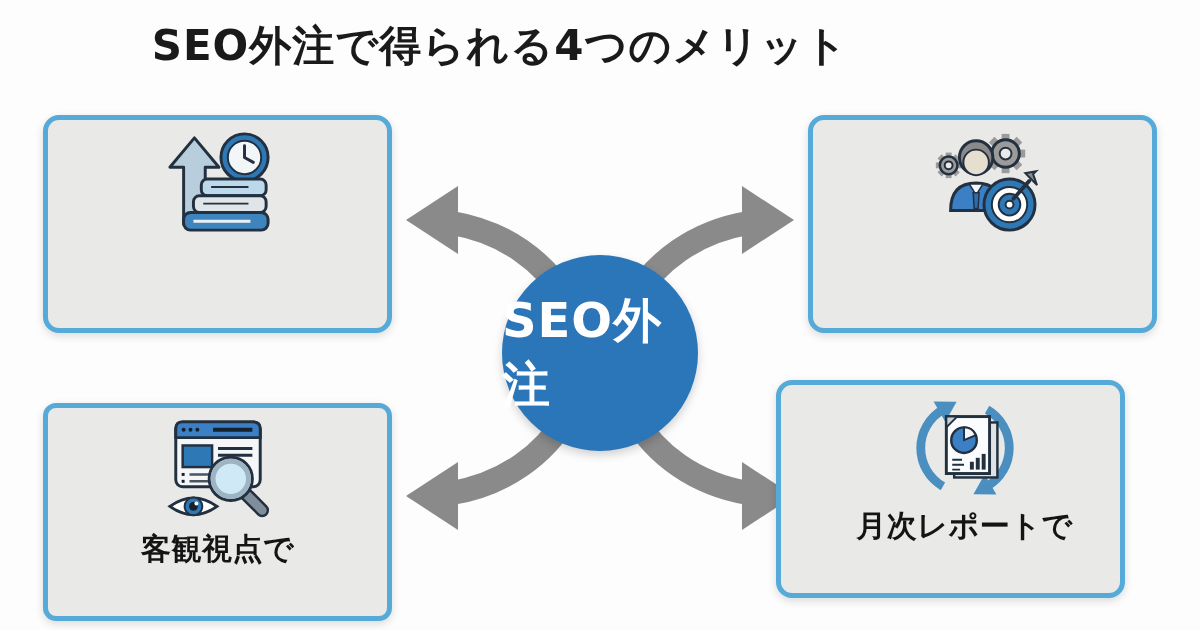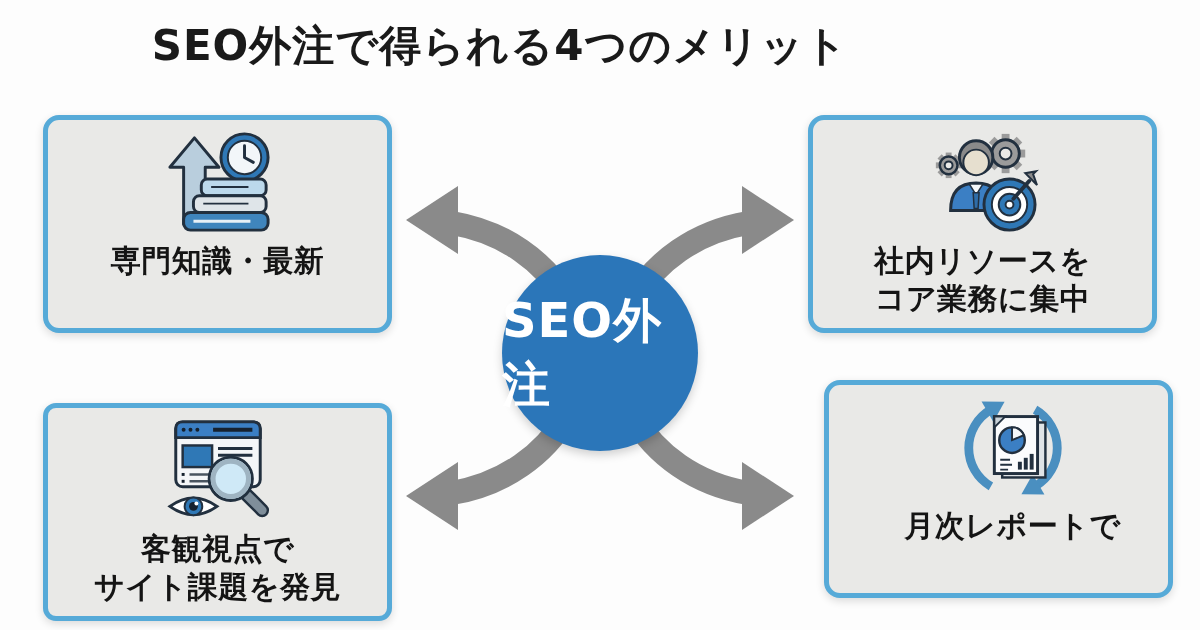--- a/index.html
+++ b/index.html
@@ -32,21 +32,21 @@
     background:var(--card-bg);
     border:5px solid var(--card-border);
     border-radius:16px;
     box-shadow:0 3px 8px rgba(0,0,0,0.14);
     display:flex;flex-direction:column;align-items:center;
     padding-top:8px;
   }
   .card.tl{left:43px;top:115px;}
   .card.tr{left:808px;top:115px;}
   .card.bl{left:43px;top:403px;border-radius:13px;}
-  .card.br{left:824px;top:380px;padding-left:28px;}
+  .card.br{left:776px;top:380px;padding-left:28px;}
   .card .icon{width:128px;height:110px;flex:0 0 auto;}
   .card .label{
     margin-top:4px;text-align:center;
     font-size:30px;line-height:38px;font-weight:800;
     color:var(--card-text);letter-spacing:0.5px;
   }
   .center-circle{
     position:absolute;left:502px;top:255px;width:196px;height:196px;
     background:var(--accent-blue);border-radius:50%;
     display:flex;align-items:center;justify-content:center;
@@ -87,21 +87,20 @@
     <circle cx="92" cy="30" r="17" fill="#f2f6f9" stroke="#22303f" stroke-width="2"></circle>
     <path d="M 92 30 L 92 18 M 92 30 L 101 35" stroke="#22303f" stroke-width="3" stroke-linecap="round" fill="none"></path>
     <rect x="48" y="52" width="66" height="17" rx="6" fill="#bcd9ec" stroke="#22303f" stroke-width="3"></rect>
     <path d="M 58 60 H 96" stroke="#22303f" stroke-width="2"></path>
     <rect x="40" y="69" width="74" height="17" rx="6" fill="#dfe5e9" stroke="#22303f" stroke-width="3"></rect>
     <path d="M 50 77 H 96" stroke="#22303f" stroke-width="2"></path>
     <rect x="30" y="86" width="86" height="18" rx="7" fill="#3f85bd" stroke="#22303f" stroke-width="3"></rect>
     <path d="M 40 95 H 98" stroke="#e8f0f6" stroke-width="3"></path>
   </svg>
   <div class="label">
-    <div>専門知識・最新</div>
   </div>
 </div>
 
 <div class="card tr">
   <svg class="icon" viewBox="0 0 130 112">
     <g>
       <rect x="84" y="6" width="8" height="40" fill="#9b9b9b"></rect>
       <rect x="84" y="6" width="8" height="40" fill="#9b9b9b" transform="rotate(45 88 26)"></rect>
       <rect x="84" y="6" width="8" height="40" fill="#9b9b9b" transform="rotate(90 88 26)"></rect>
       <rect x="84" y="6" width="8" height="40" fill="#9b9b9b" transform="rotate(135 88 26)"></rect>
@@ -121,24 +120,20 @@
     <path d="M 32 84 Q 32 56 58 56 Q 84 56 84 84 Z" fill="#3b7fc4" stroke="#22303f" stroke-width="3"></path>
     <polygon points="51,57 58,68 65,57" fill="#f4f7f9" stroke="#22303f" stroke-width="1.5"></polygon>
     <polygon points="55,66 61,66 60,82 56,82" fill="#2f6da8" stroke="#22303f" stroke-width="1.5"></polygon>
     <circle cx="92" cy="78" r="26" fill="#2f78b6" stroke="#22303f" stroke-width="3"></circle>
     <circle cx="92" cy="78" r="18" fill="#ffffff" stroke="#22303f" stroke-width="2"></circle>
     <circle cx="92" cy="78" r="11" fill="#2f78b6" stroke="#22303f" stroke-width="2"></circle>
     <circle cx="92" cy="78" r="4" fill="#ffffff" stroke="#22303f" stroke-width="2"></circle>
     <path d="M 112 54 L 96 72" stroke="#22303f" stroke-width="4" stroke-linecap="round"></path>
     <polygon points="108,46 120,58 116,47 119,44" fill="#8a8a8a" stroke="#22303f" stroke-width="2"></polygon>
   </svg>
-  <div class="label">
-    <div>社内リソースを</div>
-    <div>コア業務に集中</div>
-  </div>
 </div>
 
 <div class="card bl">
   <svg class="icon" viewBox="0 0 130 112">
     <rect x="22" y="6" width="86" height="66" rx="7" fill="#f4f6f8" stroke="#22303f" stroke-width="3"></rect>
     <path d="M 22 22 V 13 Q 22 6 29 6 H 101 Q 108 6 108 13 V 22 Z" fill="#3b7fc4" stroke="#22303f" stroke-width="3"></path>
     <circle cx="30" cy="14" r="2" fill="#16212e"></circle>
     <circle cx="37" cy="14" r="2" fill="#16212e"></circle>
     <circle cx="44" cy="14" r="2" fill="#16212e"></circle>
     <path d="M 60 14 H 100" stroke="#16212e" stroke-width="4"></path>
@@ -151,21 +146,20 @@
     <path d="M 94 80 L 110 96" stroke="#7f8e9a" stroke-width="9" stroke-linecap="round"></path>
     <circle cx="78" cy="64" r="22" fill="#cfe9f7" stroke="#22303f" stroke-width="3"></circle>
     <circle cx="78" cy="64" r="18" fill="none" stroke="#9fb4c2" stroke-width="5"></circle>
     <path d="M 16 92 Q 40 75 64 92 Q 40 109 16 92 Z" fill="#ffffff" stroke="#22303f" stroke-width="3"></path>
     <circle cx="40" cy="92" r="9" fill="#2f78b6" stroke="#22303f" stroke-width="2"></circle>
     <circle cx="40" cy="92" r="4.5" fill="#16212e"></circle>
     <circle cx="43" cy="89" r="2" fill="#ffffff"></circle>
   </svg>
   <div class="label">
     <div>客観視点で</div>
-    <div>サイト課題を発見</div>
   </div>
 </div>
 
 <div class="card br">
   <svg class="icon" viewBox="0 0 130 112">
     <path d="M 42.5 95 A 45 45 0 0 1 42.5 17" fill="none" stroke="#4a8fc0" stroke-width="9"></path>
     <polygon points="56.4,9 45,29.4 33,8.6" fill="#4a8fc0"></polygon>
     <path d="M 87.5 17 A 45 45 0 0 1 87.5 95" fill="none" stroke="#4a8fc0" stroke-width="9"></path>
     <polygon points="73.6,103 85,82.6 97,103.4" fill="#4a8fc0"></polygon>
     <rect x="54" y="30" width="44" height="56" fill="#dfe3e6" stroke="#22303f" stroke-width="2.5"></rect>

